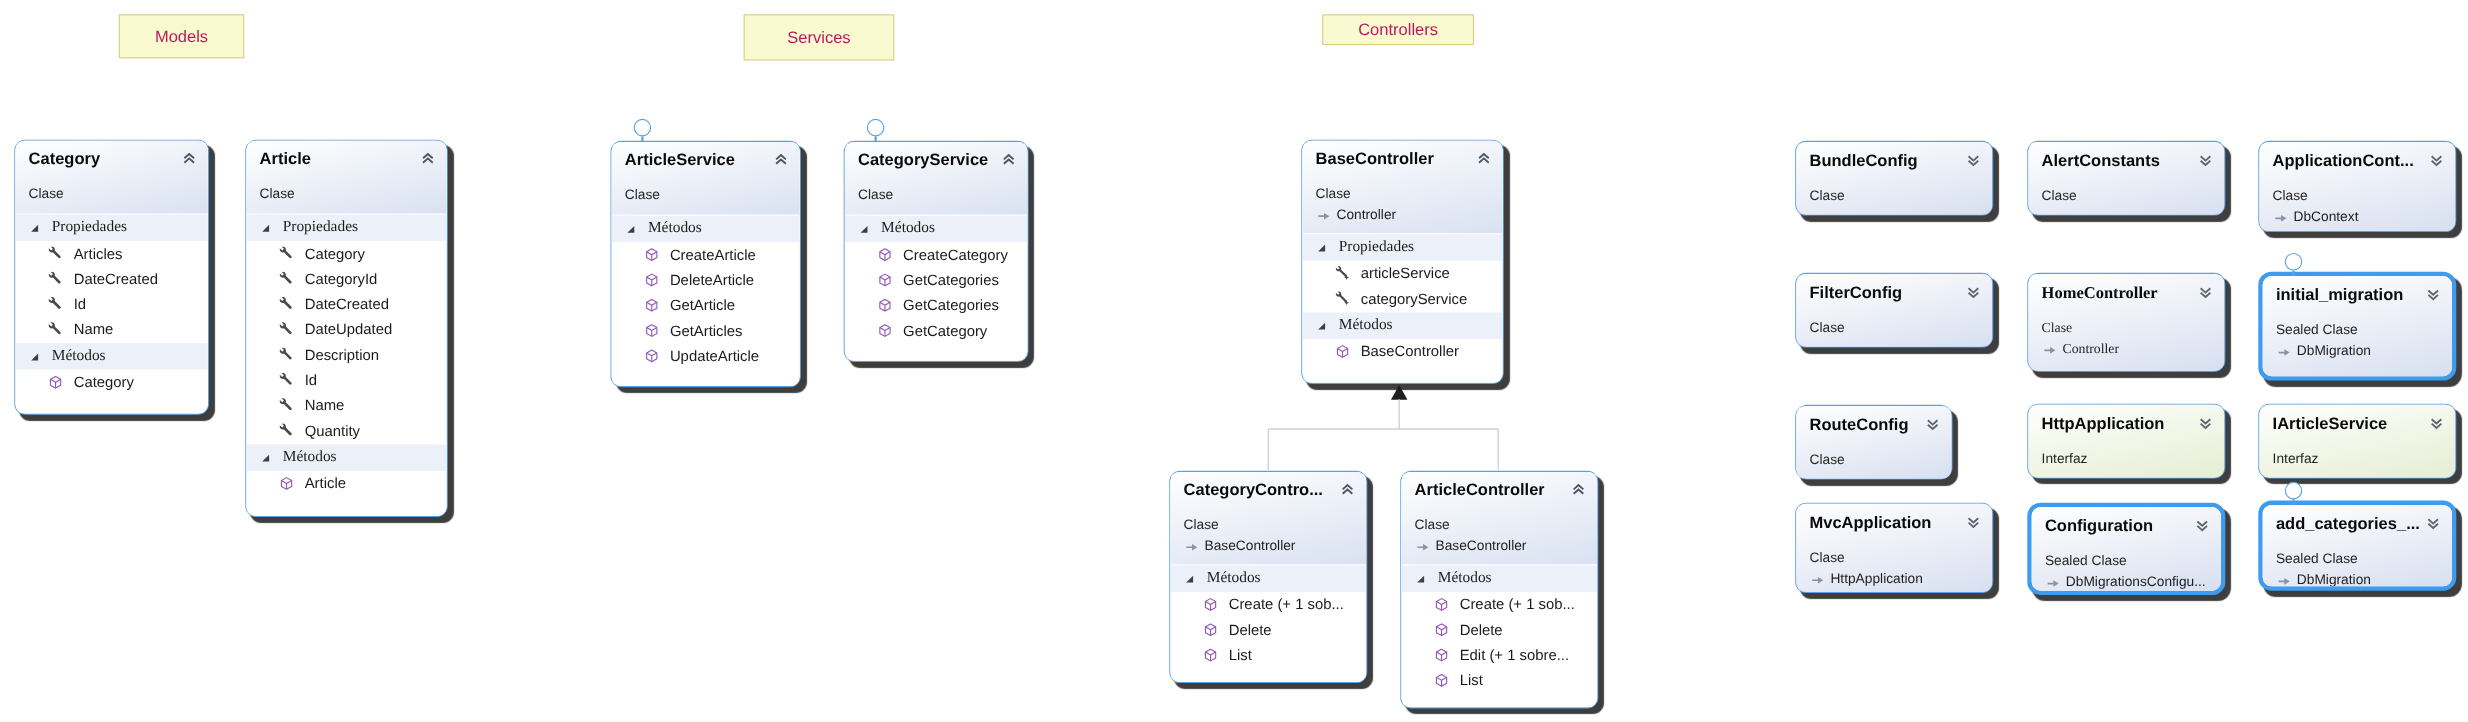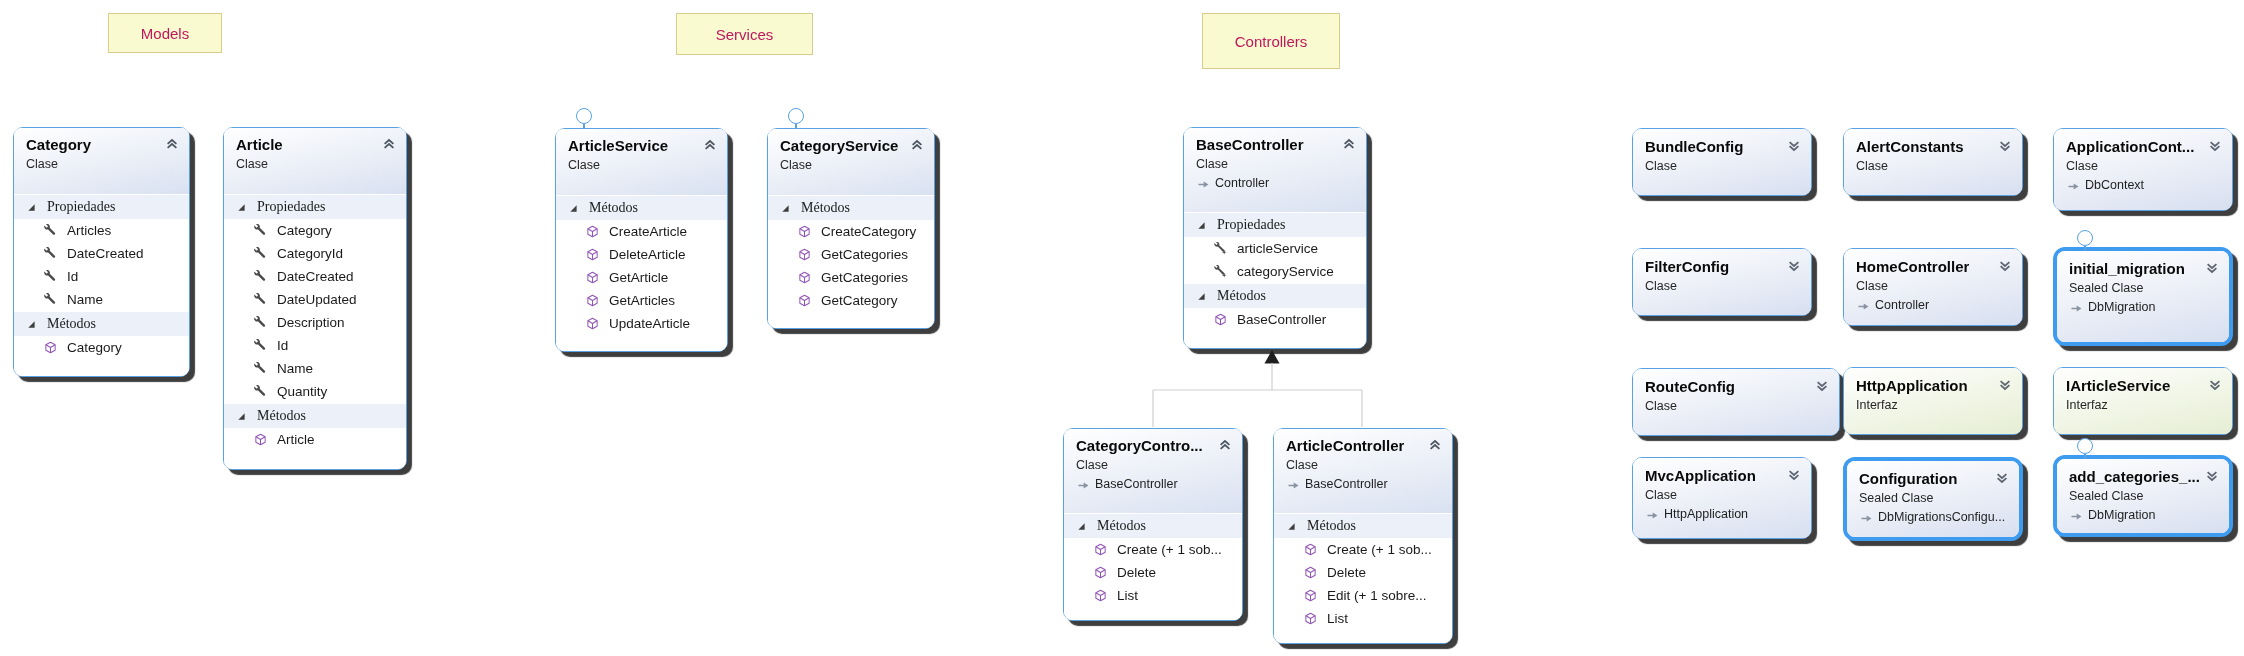--- a/index.html
+++ b/index.html
@@ -32,21 +32,21 @@
     flex:0 0 auto;box-sizing:border-box;padding:7px 8px 0 12px;
     background:linear-gradient(168deg,#ffffff 0%,#f0f3f9 40%,#d9e1f1 100%);
   }
   .hdr.hx2{height:66px;}
   .hdr.hx3{height:84px;}
   .collapsed .hdr{background:none;height:auto;padding-top:8px;}
 
   .trow{display:flex;align-items:flex-start;justify-content:space-between;}
   .title{font-size:15px;font-weight:bold;color:#0a0a0a;line-height:20px;white-space:nowrap;overflow:hidden;}
   .chev{flex:0 0 auto;margin:2px 2px 0 4px;}
-  .kind{font-size:12.5px;color:#262626;line-height:17px;margin-top:1px;}
+  .kind{font-size:12.5px;color:#262626;line-height:17px;margin-top:12px;}
   .base{display:flex;align-items:center;gap:5px;font-size:12.5px;color:#1e1e1e;line-height:17px;margin-top:2px;}
 
   .secbar{
     flex:0 0 auto;height:24px;margin-top:1px;background:#ECF0F8;
     display:flex;align-items:center;gap:9px;padding-left:10px;
     font-size:14px;color:#1a1a1a;font-family:Liberation Serif, serif;
   }
   .item{
     flex:0 0 auto;height:23px;display:flex;align-items:center;gap:10px;
     padding-left:29px;font-size:13.5px;color:#1a1a1a;white-space:nowrap;overflow:hidden;
@@ -64,21 +64,21 @@
 <body>
 
 <div id="canvas">
 
   <div class="note" style="left:108px;top:13px;width:114px;height:40px;">
     <span>Models</span>
   </div>
   <div class="note" style="left:676px;top:13px;width:137px;height:42px;">
     <span>Services</span>
   </div>
-  <div class="note" style="left:1202px;top:13px;width:138px;height:56px;">
+  <div class="note" style="left:1202px;top:13px;width:138px;height:28px;">
     <span>Controllers</span>
   </div>
 
   <svg class="overlay" width="2244" height="656">
     <polygon points="1272,350 1264.5,363.5 1279.5,363.5" fill="#1F1F1F"></polygon>
     <line x1="1272" y1="363" x2="1272" y2="390" stroke="#CFCFCF" stroke-width="1.2"></line>
     <line x1="1153" y1="390" x2="1362" y2="390" stroke="#CFCFCF" stroke-width="1.2"></line>
     <line x1="1153" y1="390" x2="1153" y2="427" stroke="#CFCFCF" stroke-width="1.2"></line>
     <line x1="1362" y1="390" x2="1362" y2="427" stroke="#CFCFCF" stroke-width="1.2"></line>
   </svg>
@@ -692,21 +692,21 @@
                   <g fill="none" stroke="#5C6570" stroke-width="1.7">
                     <path d="M2.6 3.1 7 7 11.4 3.1"></path>
                     <path d="M2.6 7.1 7 11l4.4-3.9"></path>
                   </g>
                 </svg></span>
             </div>
             <div class="kind">Clase</div>
           </div>
         </div>
       </div>
-      <div class="cbox collapsed" style="left: 1843px; top: 248px; width: 180px; height: 78px;">
+      <div class="cbox collapsed" style="left: 1843px; top: 248px; width: 180px; height: 90px; font-family: Liberation Serif, serif;">
         <div class="inner">
           <div class="hdr">
             <div class="trow">
               <span class="title">HomeController</span>
               <span class="chev"><svg viewBox="0 0 14 14" width="14" height="14">
                   <g fill="none" stroke="#5C6570" stroke-width="1.7">
                     <path d="M2.6 3.1 7 7 11.4 3.1"></path>
                     <path d="M2.6 7.1 7 11l4.4-3.9"></path>
                   </g>
                 </svg></span>
@@ -742,21 +742,21 @@
               <span class="ic">
                 <svg viewBox="0 0 14 14" width="13" height="13">
                   <path d="M1.6 8.9V7.3h5.6V4.9l5.2 3.2-5.2 3.2V8.9z" fill="#8A93A1"></path>
                 </svg>
               </span>
               <span>DbMigration</span>
             </div>
           </div>
         </div>
       </div>
-      <div class="cbox collapsed" style="left: 1632px; top: 368px; width: 208px; height: 68px;">
+      <div class="cbox collapsed" style="left: 1632px; top: 368px; width: 143px; height: 68px; border-radius: 11px;">
         <div class="inner">
           <div class="hdr">
             <div class="trow">
               <span class="title">RouteConfig</span>
               <span class="chev"><svg viewBox="0 0 14 14" width="14" height="14">
                   <g fill="none" stroke="#5C6570" stroke-width="1.7">
                     <path d="M2.6 3.1 7 7 11.4 3.1"></path>
                     <path d="M2.6 7.1 7 11l4.4-3.9"></path>
                   </g>
                 </svg></span>

